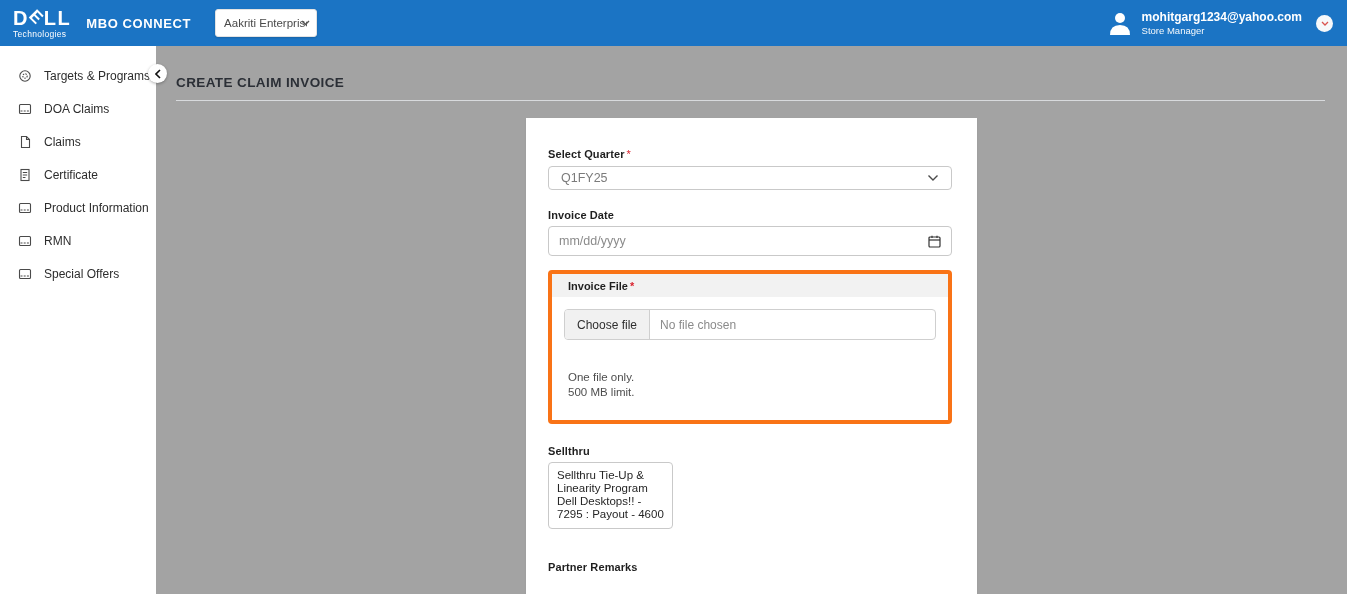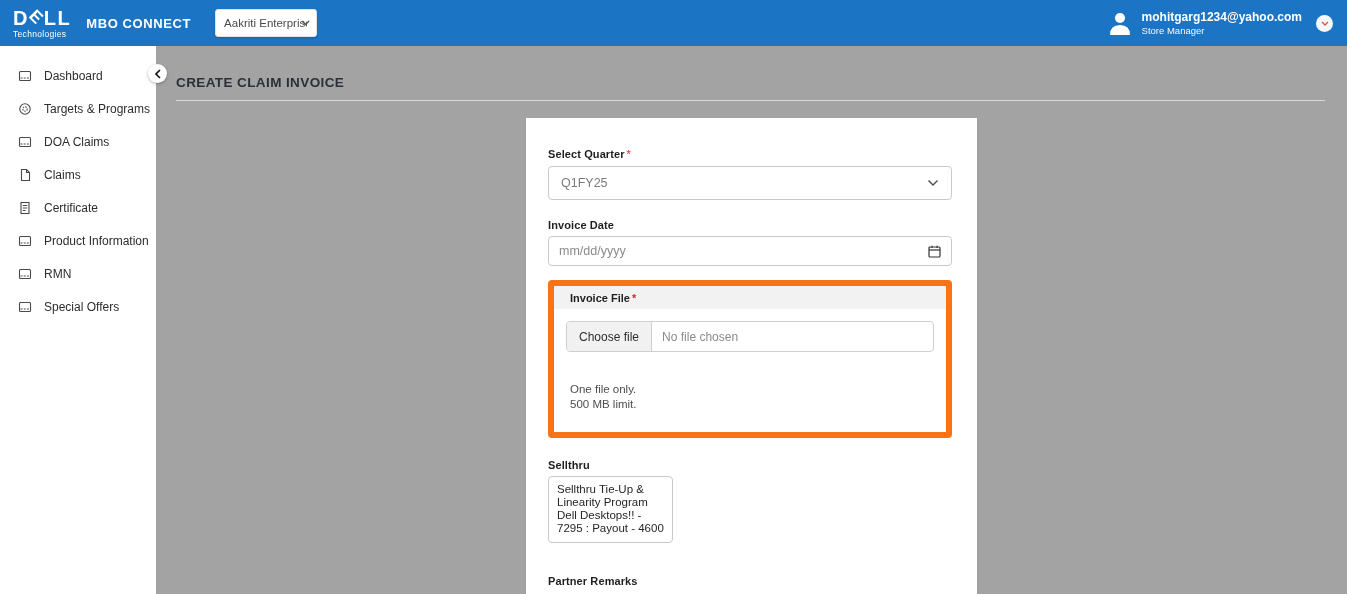--- a/index.html
+++ b/index.html
@@ -89,40 +89,40 @@
     box-shadow: 0 1px 2px rgba(0,0,0,.06);
     padding: 26px 25px 0 22px;
   }
   .field-label {
     font-size: 11px; font-weight: 700; color: #1f1f1f;
     letter-spacing: 0.1px;
   }
   .req { color: #d9232e; margin-left: 2px; font-size: 11px; }
 
   .fake-select {
-    margin-top: 4px; height: 34px;
+    margin-top: 4px; height: 24px;
     border: 1px solid #c9c9c9; border-radius: 4px;
     display: flex; align-items: center;
     padding: 0 12px; cursor: pointer;
     background: #fff;
   }
   .fake-select .sel-value { font-size: 12.5px; color: #7b7b7b; flex: 1; }
 
   .date-group { margin-top: 15px; }
   .fake-date {
     margin-top: 3px; height: 30px;
     border: 1px solid #c9c9c9; border-radius: 4px;
     display: flex; align-items: center;
     padding: 0 10px; cursor: text; background: #fff;
   }
   .fake-date .date-ph { font-size: 12.5px; color: #8b8b8b; flex: 1; }
 
   .file-fieldset {
     margin-top: 14px;
-    border: 6px solid #f97316; border-radius: 4px;
+    border: 4px solid #f97316; border-radius: 4px;
     overflow: hidden;
   }
   .file-legend {
     background: #f2f2f2;
     padding: 6px 16px 5px 16px;
     font-size: 11px; font-weight: 700; color: #1f1f1f;
   }
   .file-body { background: #fff; padding: 12px 12px 20px 12px; }
   .file-input-row {
     height: 31px; border: 1px solid #cfcfcf; border-radius: 4px;
@@ -182,29 +182,20 @@
     </div>
     <div class="user-menu-button">
       <svg width="8" height="5" viewBox="0 0 8 5">
         <polyline points="1,1 4,4 7,1" fill="none" stroke="#d9534f" stroke-width="1.3"></polyline>
       </svg>
     </div>
   </div>
 </div>
 
 <div class="sidebar">
-  <div class="sidebar-item">
-    <span class="s-icon">
-      <svg width="14" height="14" viewBox="0 0 14 14">
-          <rect x="1.5" y="2.5" width="11" height="9" rx="1" fill="none" stroke="#4a4a4a" stroke-width="1.1"></rect>
-          <line x1="2.5" y1="9" x2="11.5" y2="9" stroke="#4a4a4a" stroke-width="1.1" stroke-dasharray="2,1.2"></line>
-        </svg>
-    </span>
-    <span>Dashboard</span>
-  </div>
   <div class="sidebar-item">
     <span class="s-icon">
       <svg width="14" height="14" viewBox="0 0 14 14">
           <circle cx="7" cy="7" r="5.2" fill="none" stroke="#4a4a4a" stroke-width="1.1"></circle>
           <circle cx="7" cy="7" r="2.2" fill="none" stroke="#4a4a4a" stroke-width="1.1" stroke-dasharray="1.4,1"></circle>
         </svg>
     </span>
     <span>Targets &amp; Programs</span>
   </div>
   <div class="sidebar-item">

